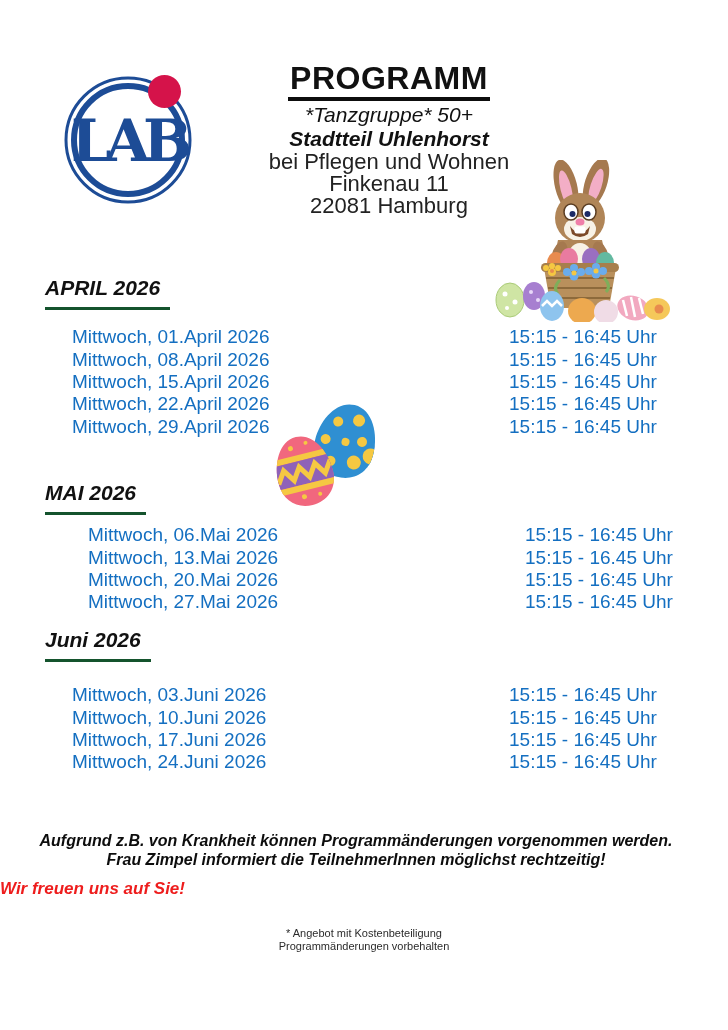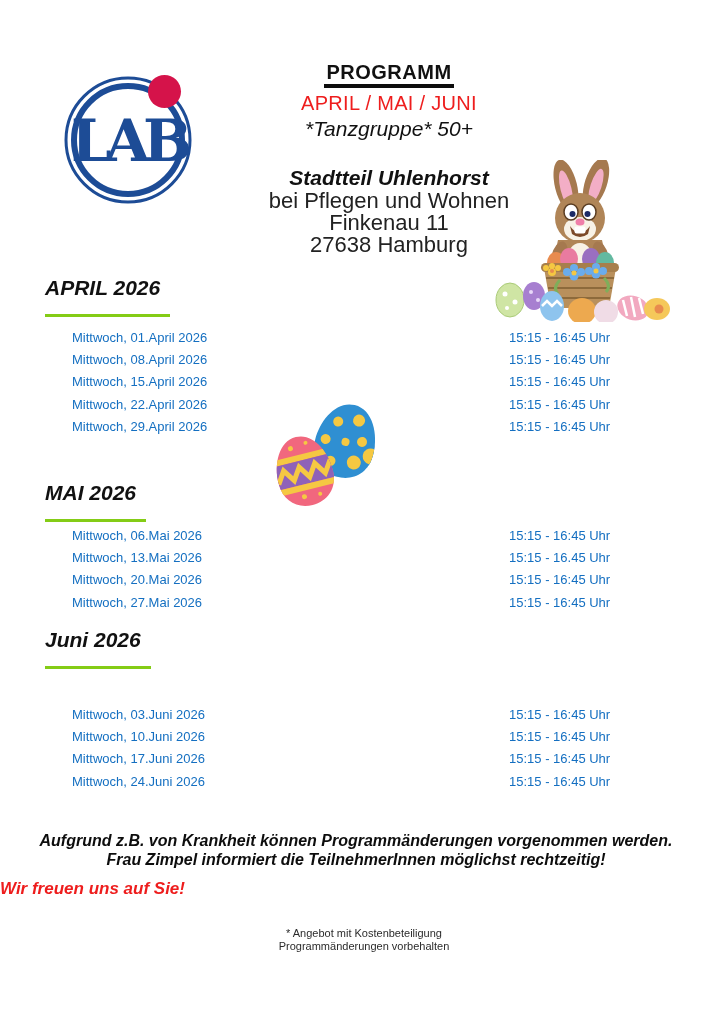--- a/index.html
+++ b/index.html
@@ -5,38 +5,38 @@
   html,body{margin:0;padding:0;background:#888;}
   .page{
     position:relative; width:728px; height:1030px; background:#ffffff;
     font-family:"Liberation Sans", sans-serif; color:#111; overflow:hidden;
     margin:0 auto;
   }
   
   .logo{position:absolute; left:60px; top:70px;}
   .header-center{position:absolute; left:234px; top:62px; width:310px; text-align:center;}
   .title{
-    display:inline-block; font-size:20px; font-weight:bold; letter-spacing:.5px;
+    display:inline-block; font-size:32px; font-weight:bold; letter-spacing:.5px;
     border-bottom:4px solid #0d0d0d; padding:0 2px 1px 2px; line-height:1.05;
   }
   .subtitle{font-size:20px; color:#ee1d1d; margin-top:4px; letter-spacing:.3px;}
   .group{font-size:21px; font-style:italic; margin-top:2px;}
-  .venue-name{font-size:21px; font-weight:bold; font-style:italic; margin-top:25px;}
+  .venue-name{font-size:21px; font-weight:bold; font-style:italic; }
   .venue-line{font-size:22px; line-height:22px; color:#222;}
   .bunny{position:absolute; left:492px; top:160px;}
   .eggs-pair{position:absolute; left:266px; top:394px;}
   
   .section-heading{
     position:absolute; left:45px; font-size:21px; font-weight:bold; font-style:italic;
-    border-bottom:3px solid #84cc16; padding:0 10px 15px 0; line-height:1.1;
+    border-bottom:3px solid #14532d; padding:0 10px 8px 0; line-height:1.1;
   }
   .h-april{top:276px;} .h-mai{top:481px;} .h-juni{top:628px;}
   .rows{position:absolute; left:72px; width:590px;}
-  .rows-april{top:326px;} .rows-mai{top:524px;} .rows-juni{top:703px;}
-  .row{display:flex; height:22.4px; align-items:center; font-size:13px; color:#146fc1;}
+  .rows-april{top:326px;} .rows-mai{top:524px;margin-left:16px;} .rows-juni{top:684px;}
+  .row{display:flex; height:22.4px; align-items:center; font-size:19px; color:#146fc1;}
   .row .date{flex:0 0 437px;}
   .row .time{flex:1;}
   
   .notes{position:absolute; left:0; right:16px; top:831px; text-align:center;
          font-size:16px; font-weight:bold; font-style:italic; line-height:19px; color:#0d0d0d;}
   .closing{position:absolute; left:0; right:0; top:879px; 
            font-size:17px; font-weight:bold; font-style:italic; color:#ee1d1d;}
   .fineprint{position:absolute; left:0; right:0; top:927px; text-align:center;
              font-size:11px; line-height:13px; color:#2b2b2b;}
 </style>
@@ -47,26 +47,25 @@
 
   <svg class="logo" width="135" height="135" viewBox="0 0 135 135">
     <circle cx="68" cy="70" r="62" fill="none" stroke="#1d4c96" stroke-width="3"></circle>
     <circle cx="68" cy="70" r="54" fill="none" stroke="#1d4c96" stroke-width="6"></circle>
     <text x="68" y="91" text-anchor="middle" font-family="'DejaVu Serif', serif" font-size="58" font-weight="bold" fill="#1d4c96" letter-spacing="-7">LAB</text>
     <circle cx="104.5" cy="21.5" r="16.5" fill="#d5134a"></circle>
   </svg>
 
   <div class="header-center">
     <div><span class="title">PROGRAMM</span></div>
-    <div class="subtitle">APRIL / MAI / JUNI</div>
     <div class="group">*Tanzgruppe* 50+</div>
     <div class="venue-name">Stadtteil Uhlenhorst</div>
     <div class="venue-line">bei Pflegen und Wohnen</div>
     <div class="venue-line">Finkenau 11</div>
-    <div class="venue-line">27638 Hamburg</div>
+    <div class="venue-line">22081 Hamburg</div>
   </div>
 
   <svg class="bunny" width="180" height="162" viewBox="0 0 180 162">
 
     <ellipse cx="74" cy="26" rx="11" ry="27" fill="#a5794f" transform="rotate(-14 74 26)"></ellipse>
     <ellipse cx="74" cy="29" rx="5.5" ry="19" fill="#f3aec6" transform="rotate(-14 74 29)"></ellipse>
     <ellipse cx="104" cy="23" rx="11" ry="26" fill="#a5794f" transform="rotate(18 104 23)"></ellipse>
     <ellipse cx="104" cy="26" rx="5.5" ry="18" fill="#f3aec6" transform="rotate(18 104 26)"></ellipse>
 
     <circle cx="88" cy="58" r="25" fill="#b08557"></circle>

